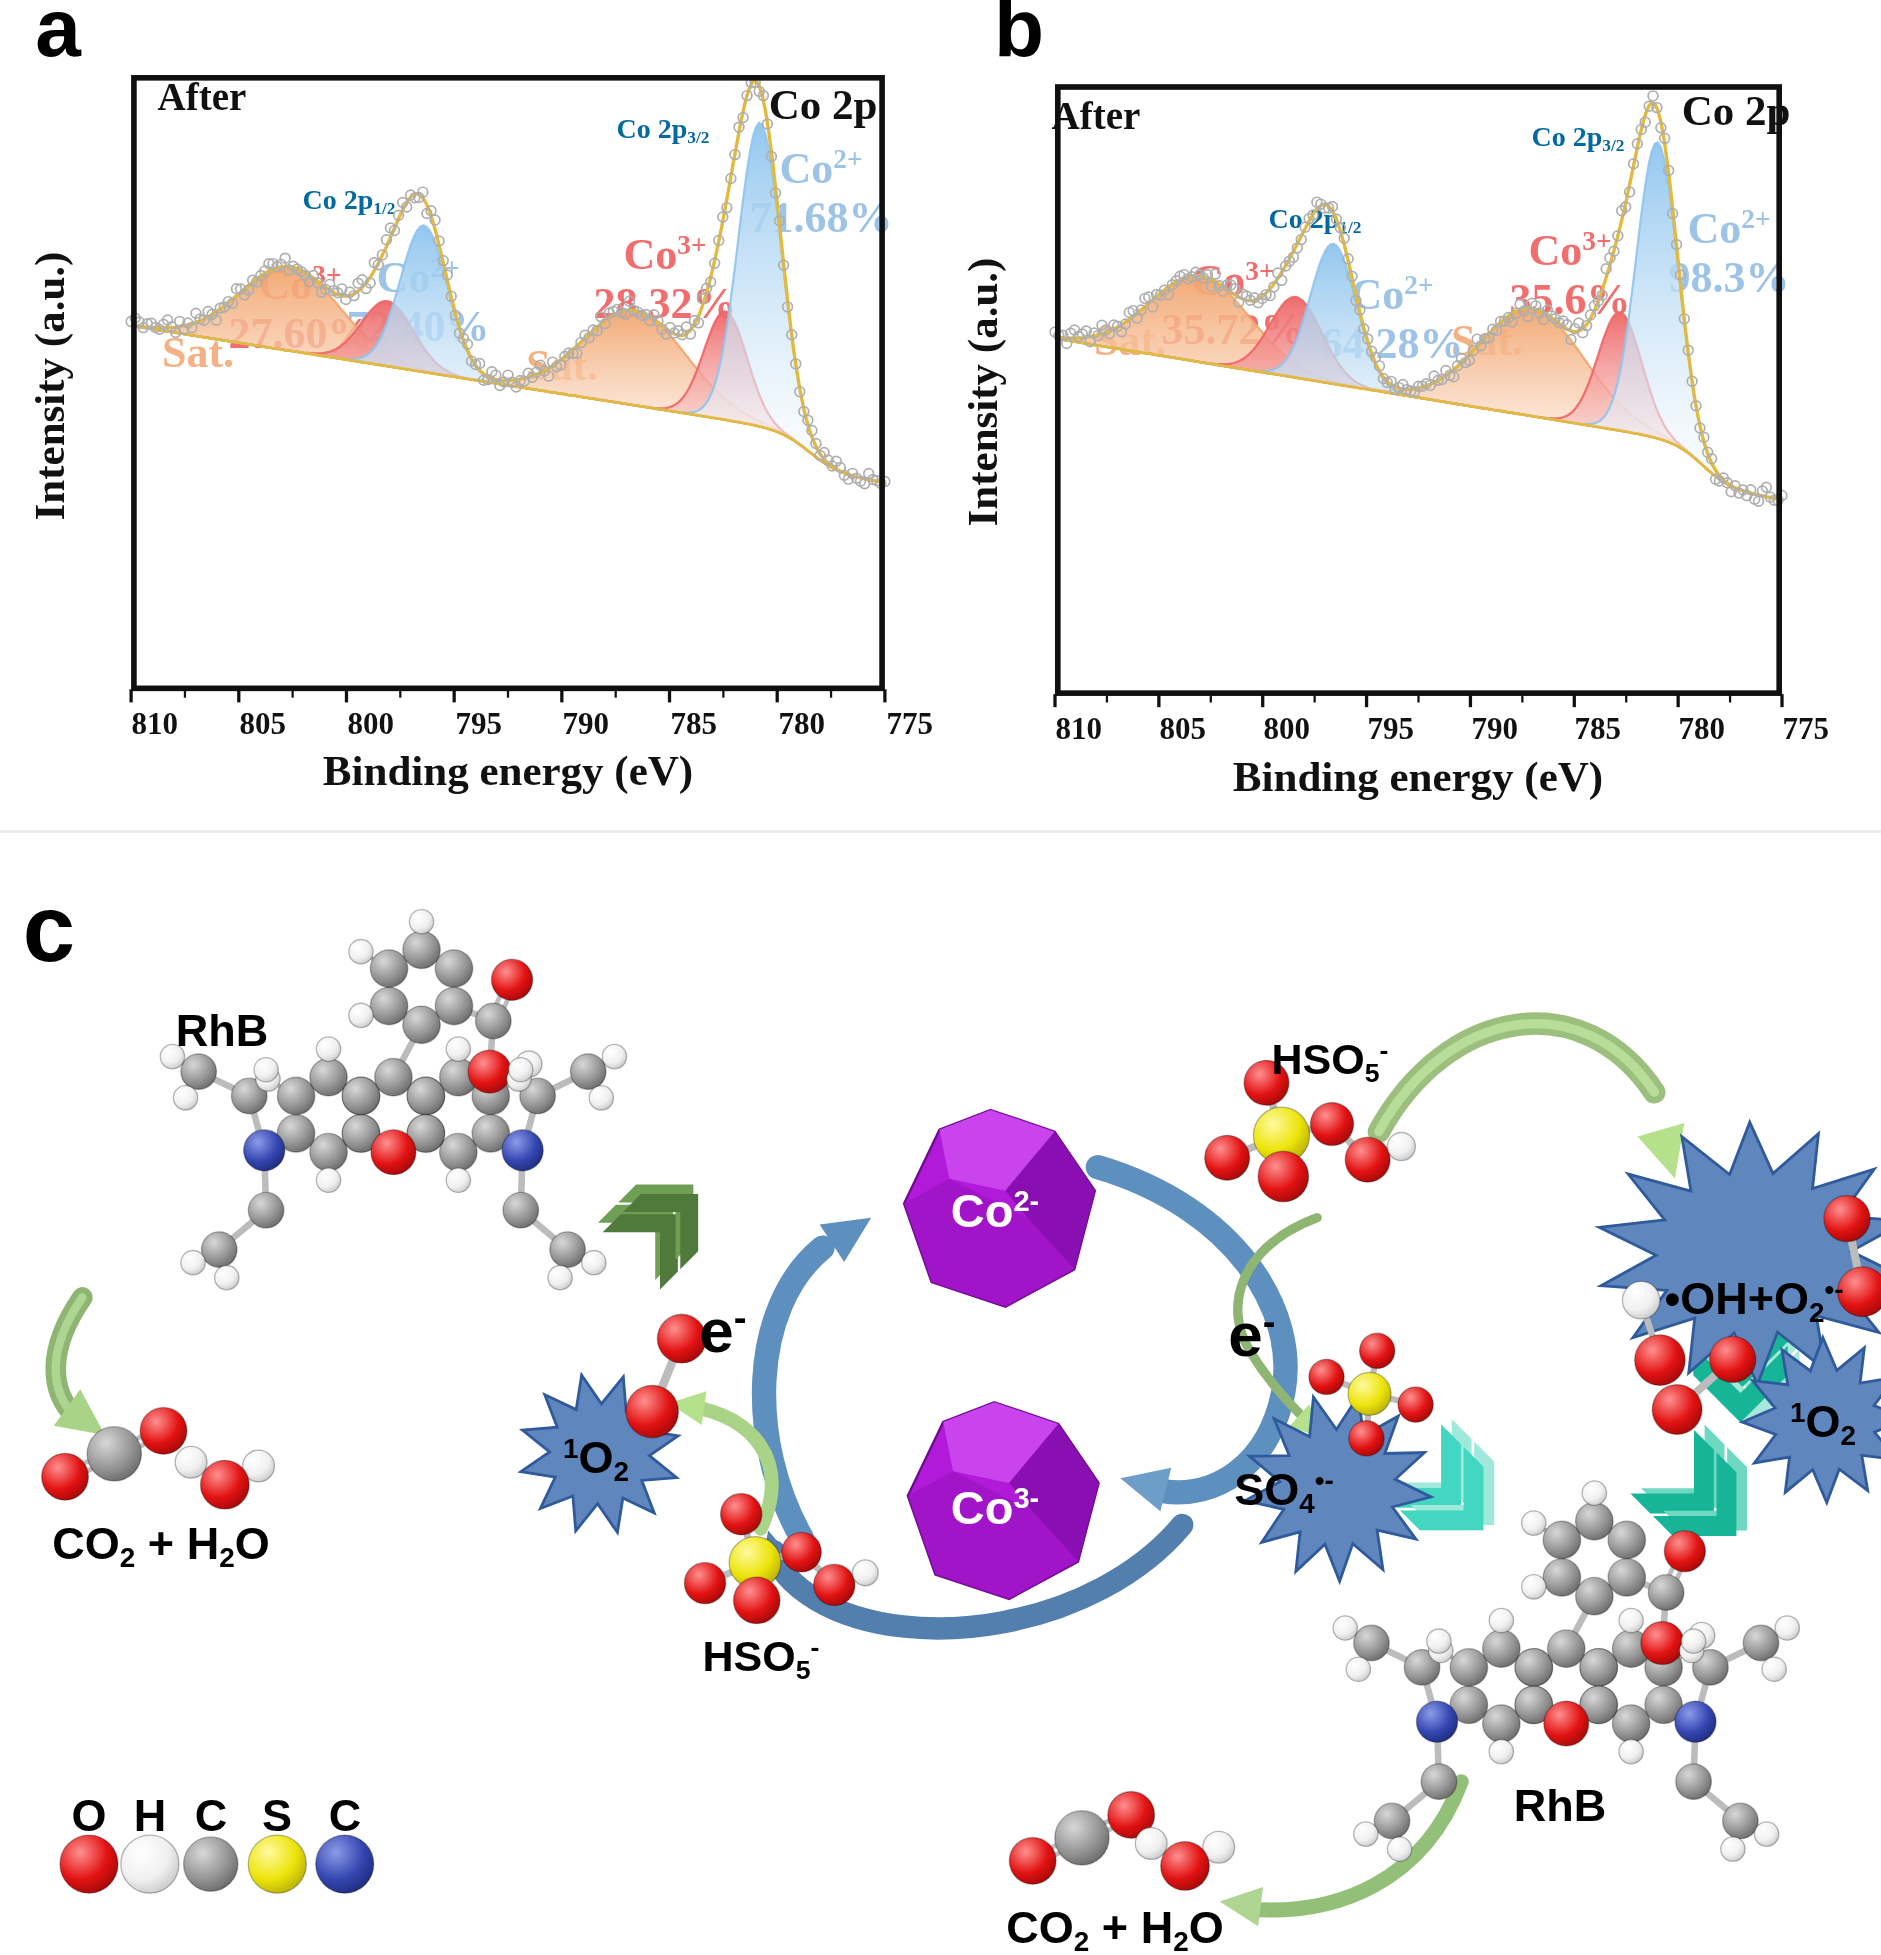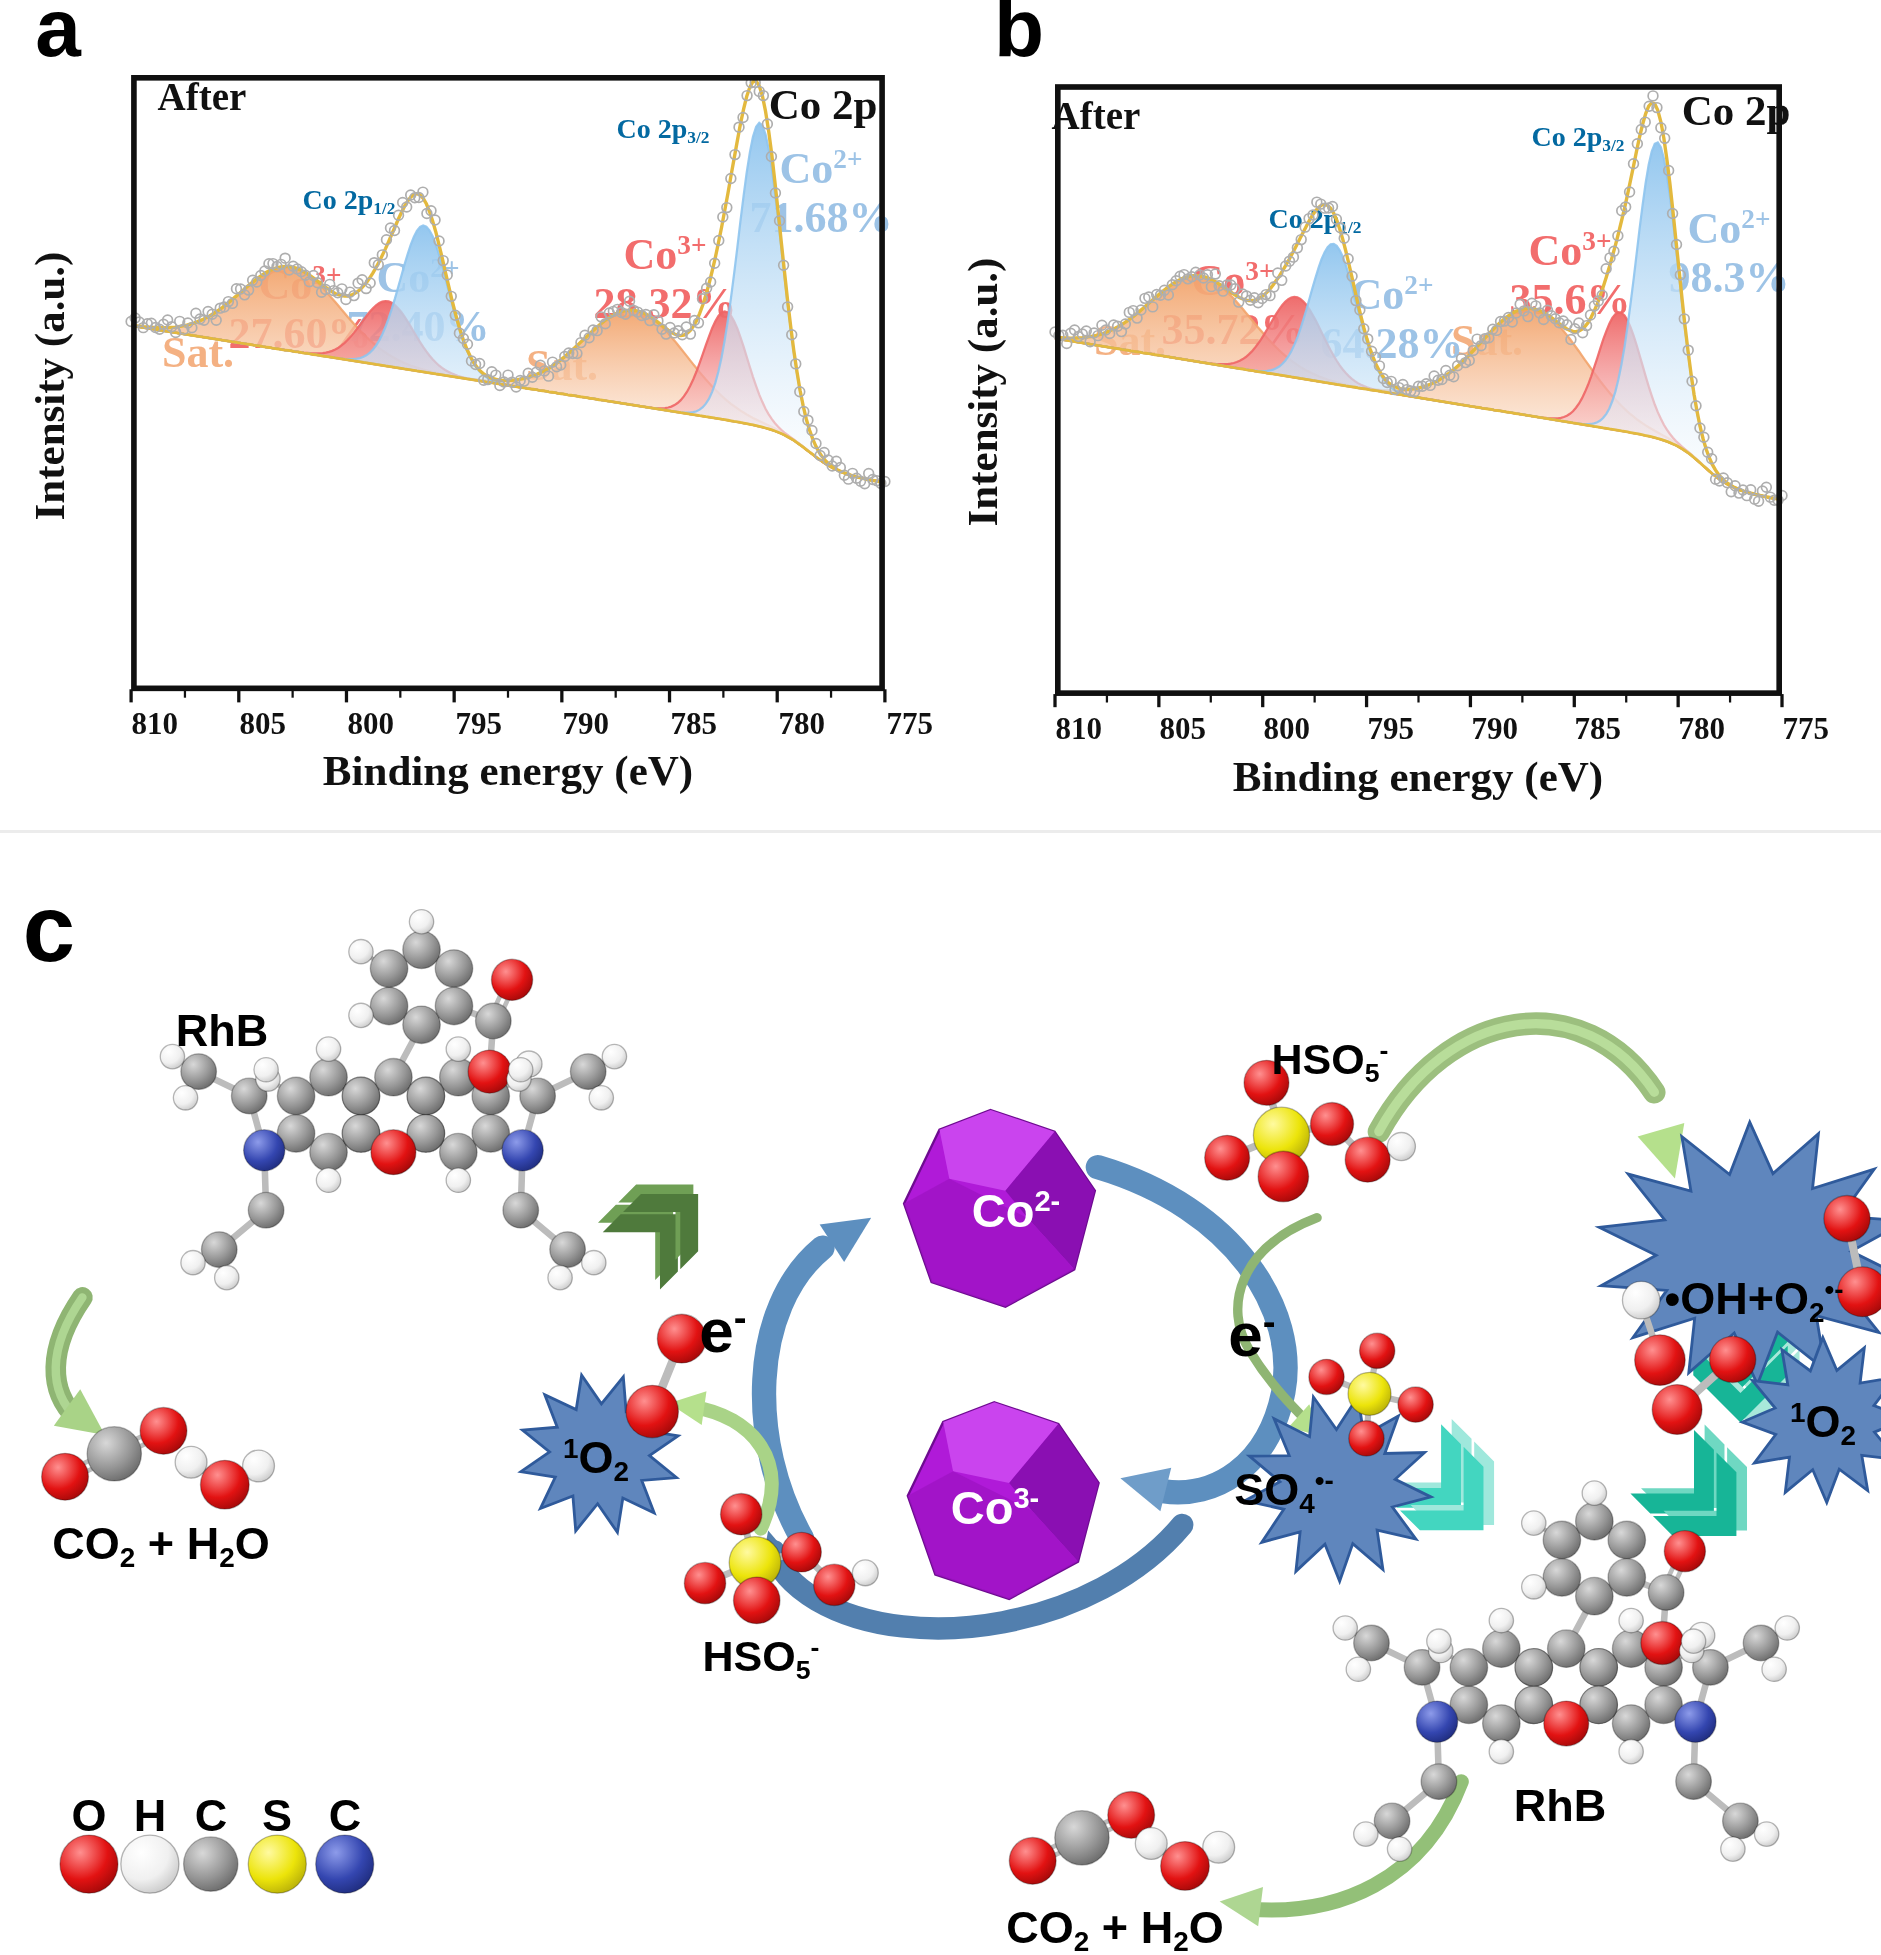--- a/index.html
+++ b/index.html
@@ -539,21 +539,21 @@
     <span>e</span><span class="sp">-</span>
   </div>
 
   <div class="lbl" style="left:1330px;top:1059px;font-size:43px;">
     <span>HSO</span><span class="sb">5</span><span class="sp">-</span>
   </div>
   <div class="lbl" style="left:761px;top:1656px;font-size:43px;">
     <span>HSO</span><span class="sb">5</span><span class="sp">-</span>
   </div>
 
-  <div class="lbl" style="left:1016px;top:1210px;font-size:47px;color:#ffffff;">
+  <div class="lbl" style="left:995px;top:1210px;font-size:47px;color:#ffffff;">
     <span>Co</span><span class="sp">2-</span>
   </div>
   <div class="lbl" style="left:995px;top:1507px;font-size:47px;color:#ffffff;">
     <span>Co</span><span class="sp">3-</span>
   </div>
 
   <div class="lbl" style="left:596px;top:1458px;font-size:45px;">
     <span class="sp">1</span><span>O</span><span class="sb">2</span>
   </div>
   <div class="lbl" style="left:1823px;top:1422px;font-size:45px;">

